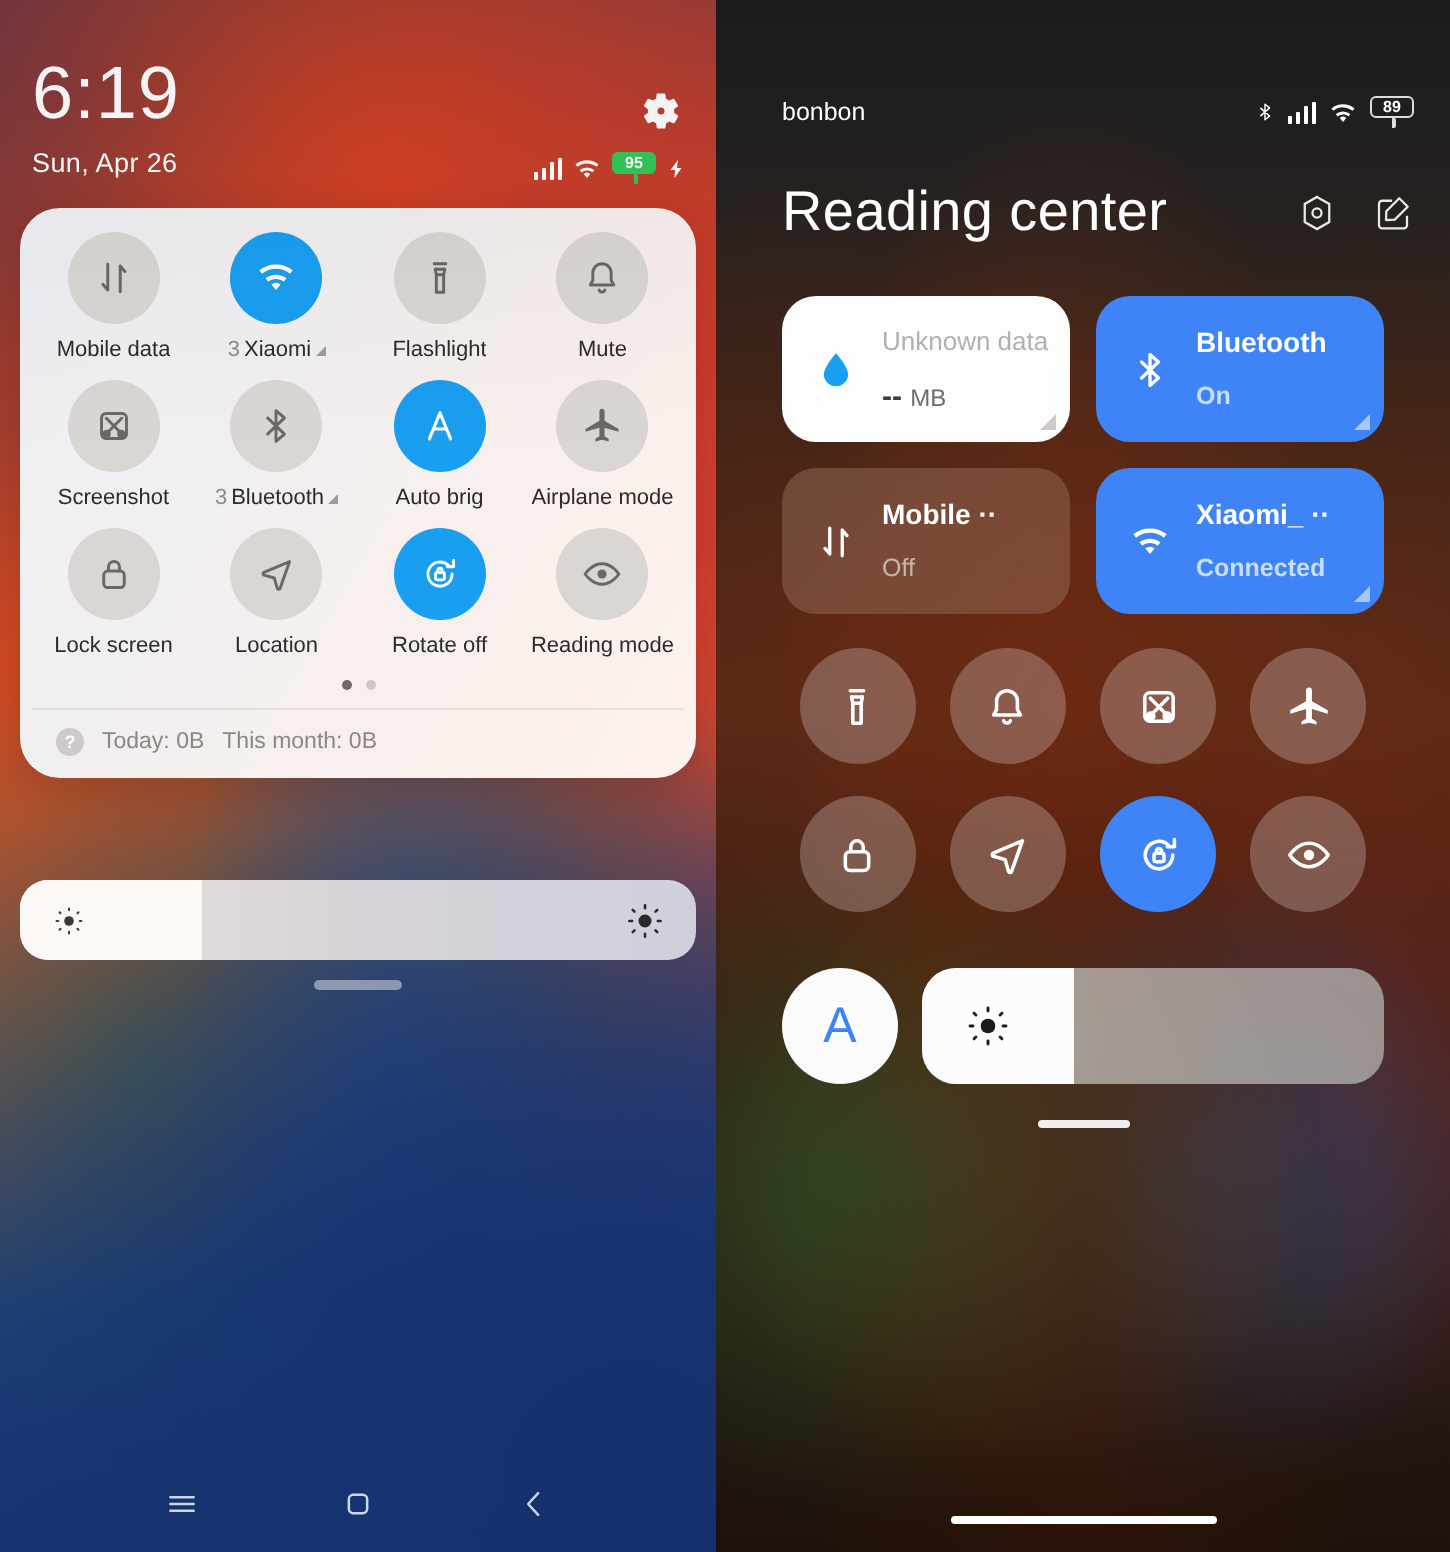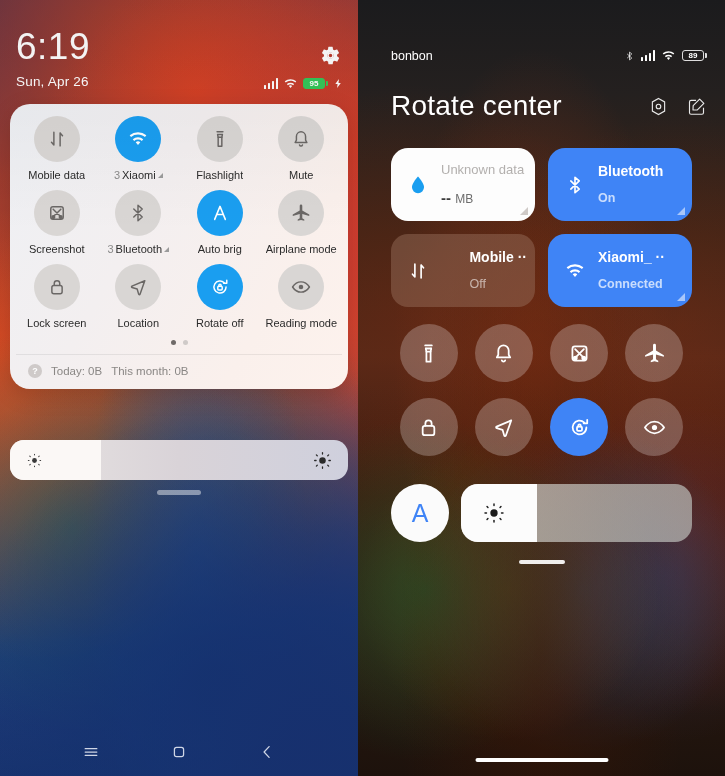--- a/index.html
+++ b/index.html
@@ -35,21 +35,21 @@
   .l-time { font-size:37px; font-weight:300; line-height:40px; letter-spacing:.5px; }
   .l-date { font-size:13.5px; font-weight:400; margin-top:7px; letter-spacing:.2px; }
   .l-gear { position:absolute; right:17px; top:45px; width:21px; height:21px; }
   .l-statusicons { position:absolute; right:14px; top:76px; display:flex; align-items:center; gap:5px; }
 
   .bars { display:flex; align-items:flex-end; gap:1.5px; height:11px; }
   .bars i { width:2.5px; background:#fff; border-radius:.5px; display:block; }
   .bars i:nth-child(1){height:4px;} .bars i:nth-child(2){height:6px;}
   .bars i:nth-child(3){height:8.5px;} .bars i:nth-child(4){height:11px;}
 
-  .batt { display:inline-flex; align-items:center; }
+  .batt { display:inline-flex; align-items:center;flex-direction:column; }
   .batt-body { height:11px; min-width:22px; border:1.4px solid rgba(255,255,255,.95); border-radius:3px;
                display:flex; align-items:center; justify-content:center; padding:0 2px; }
   .batt-txt { font-size:8px; font-weight:700; line-height:1; }
   .batt-tip { width:2px; height:5px; background:rgba(255,255,255,.9); border-radius:0 1px 1px 0; margin-left:1px; }
 
   .batt-green .batt-body { border-color:#35c759; background:#35c759; }
   .batt-green .batt-txt { color:#fff; }
   .batt-green .batt-tip { background:#35c759; }
 
   
@@ -130,21 +130,21 @@
   .r-title { font-size:28px; color:#fff; font-weight:300; letter-spacing:.2px; }
   .r-acts { margin-left:auto; display:flex; align-items:center; gap:17px; }
   .r-acts svg { width:21px; height:21px; }
 
   .r-cards { position:absolute; left:33px; top:148px; width:301px;
              display:grid; grid-template-columns:1fr 1fr; gap:13px; }
   .r-card { position:relative; height:73px; border-radius:17px; display:flex; align-items:center;
             padding:0 8px 0 13px; overflow:hidden; }
   .card-white { background:#fdfdfd; }
   .card-blue  { background:#3f84f6; }
-  .card-dim   { background:rgba(150,110,92,.48);justify-content:space-between; }
+  .card-dim   { background:rgba(150,110,92,.48); }
   .card-ico { width:28px; display:flex; align-items:center; justify-content:center; flex:0 0 28px; }
   .card-ico svg { width:22px; height:24px; }
   .card-txt { margin-left:9px; min-width:0; }
   .card-t1 { font-size:14px; font-weight:700; line-height:16px; white-space:nowrap; overflow:hidden; }
   .card-t2 { font-size:12.5px; line-height:15px; margin-top:12px; white-space:nowrap; overflow:hidden; }
   .card-white .card-t1 { color:#b3b0ae; font-weight:400; font-size:13px; }
   .card-white .card-t2 { color:#3c3c3c; font-weight:700; font-size:15px; }
   .card-white .card-t2 .unit { color:#6d6d6d; font-weight:400; font-size:12px; }
   .card-blue .card-t1 { color:#fff; }
   .card-blue .card-t2 { color:rgba(255,255,255,.72);font-weight:bold; }
@@ -460,21 +460,21 @@
         <span class="batt batt-dark">
           <span class="batt-body">
               <span class="batt-txt">89</span>
             </span>
           <span class="batt-tip"></span>
         </span>
       </span>
     </div>
 
     <div class="r-titlerow">
-      <span class="r-title">Rotate center</span>
+      <span class="r-title">Reading center</span>
       <span class="r-acts">
         <svg viewBox="0 0 24 24" stroke="#e8e8e8" stroke-width="1.3" fill="none">
             <path d="M12 2.8l7 4v10.4l-7 4-7-4V6.8z"></path>
             <circle cx="12" cy="12" r="2.6"></circle>
           </svg>
         <svg viewBox="0 0 24 24" stroke="#e8e8e8" stroke-width="1.3" fill="none" stroke-linejoin="round">
             <path d="M20 13.5V19a1.8 1.8 0 01-1.8 1.8H5.8A1.8 1.8 0 014 19V6.8A1.8 1.8 0 015.8 5h5.7"></path>
             <path d="M15.6 3.6l4.8 4.8-7.4 7.4-5 .2.2-5z"></path>
           </svg>
       </span>

